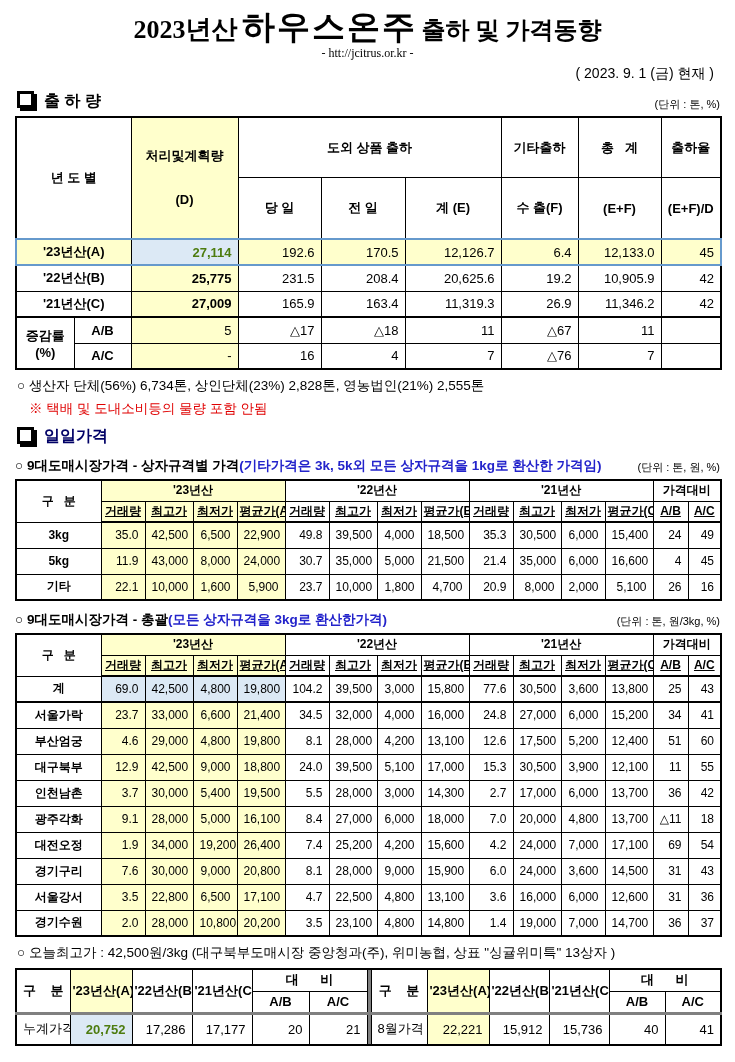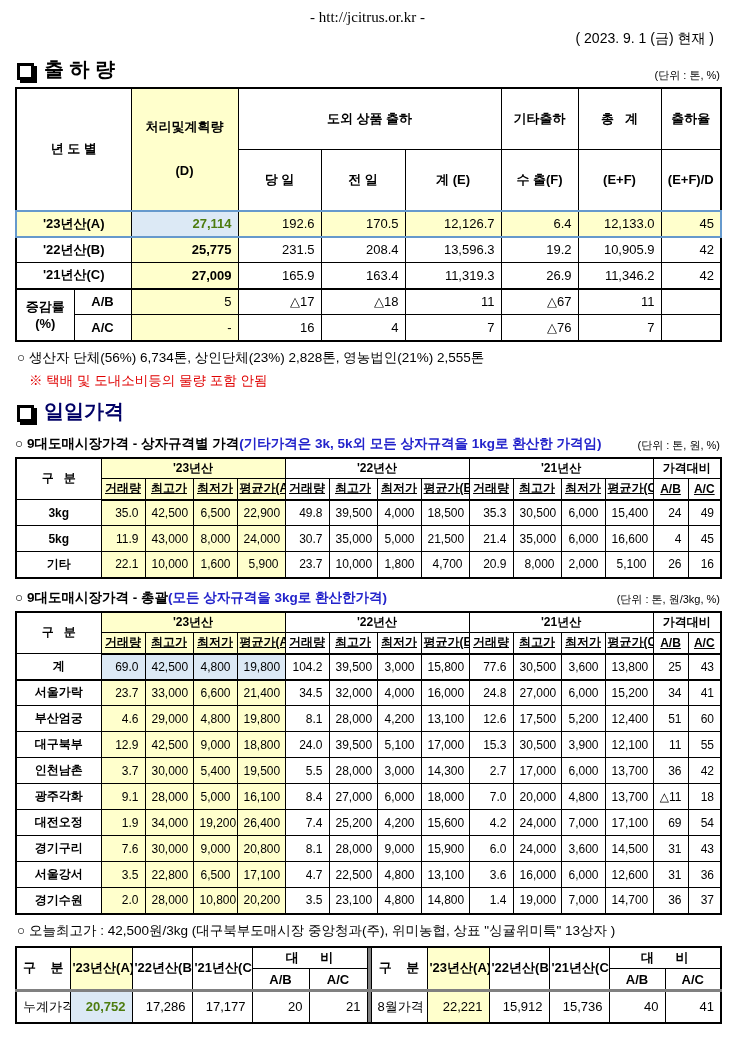--- a/index.html
+++ b/index.html
@@ -4,25 +4,25 @@
 <style>
   html,body{margin:0;padding:0;}
   body{width:735px;height:1062px;background:#fff;color:#000;overflow:hidden;
        font-family:"Liberation Sans",sans-serif;box-sizing:border-box;}
   .page{padding:8px 15px 0 15px;}
   
   .title-line{text-align:center;line-height:1.05;margin-top:2px;}
   .title-prefix{font-family:"Liberation Serif",serif;font-weight:bold;font-size:26px;}
   .title-main{font-size:33px;font-weight:900;letter-spacing:2px;}
   .title-suffix{font-family:"Liberation Serif",serif;font-weight:bold;font-size:24px;}
-  .url-line{text-align:center;font-family:"Liberation Serif",serif;font-size:15px;margin-top:1px;}
+  .url-line{text-align:center;font-family:"Liberation Serif",serif;font-size:12px;margin-top:1px;}
   .date-line{text-align:right;font-size:14px;margin-top:4px;padding-right:6px;}
   
   .sec{display:flex;justify-content:space-between;align-items:flex-end;margin-top:8px;}
-  .sec-title{font-size:20px;font-weight:bold;display:flex;align-items:flex-end;}
+  .sec-title{font-size:16px;font-weight:bold;display:flex;align-items:center;}
   .sq{width:11px;height:11px;background:#fff;border:3px solid #000;
       box-shadow:3px 3px 0 #000;display:inline-block;margin:0 10px 3px 2px;}
   .navy-text{color:#000066;}
   .unit{font-size:11px;}
   
   .subline{display:flex;justify-content:space-between;align-items:flex-end;margin-top:9px;}
   .subt{font-size:13.5px;font-weight:bold;}
   .blue-t{color:#2323CB;}
   
   table{border-collapse:collapse;width:705px;table-layout:fixed;border:2px solid #000;}
@@ -59,20 +59,25 @@
   .divcol{background:#808080;padding:0;}
   
   .note{font-size:13.5px;margin-top:7px;padding-left:2px;}
   .red-note{color:#E00000;padding-left:14px;margin-top:5px;}
 </style>
 </head>
 <body>
 
 <div class="page">
 
+  <div class="title-line">
+    <span class="title-prefix">2023년산</span>
+    <span class="title-main">하우스온주</span>
+    <span class="title-suffix">출하 및 가격동향</span>
+  </div>
   <div class="url-line">- htt://jcitrus.or.kr -</div>
   <div class="date-line">( 2023.   9. 1 (금) 현재 )</div>
 
   <div class="sec">
     <div class="sec-title">
       <span class="sq"></span>
       <span>출 하 량</span>
     </div>
     <span class="unit">(단위 : 톤, %)</span>
   </div>
@@ -119,21 +124,21 @@
           <td class="num dl yel">12,126.7</td>
           <td class="num yel">6.4</td>
           <td class="num yel">12,133.0</td>
           <td class="num yel">45</td>
         </tr>
         <tr>
           <td class="lbl" colspan="2">'22년산(B)</td>
           <td class="num bold yel">25,775</td>
           <td class="num">231.5</td>
           <td class="num dl">208.4</td>
-          <td class="num dl">13,596.3</td>
+          <td class="num dl">20,625.6</td>
           <td class="num">19.2</td>
           <td class="num">10,905.9</td>
           <td class="num">42</td>
         </tr>
         <tr>
           <td class="lbl" colspan="2">'21년산(C)</td>
           <td class="num bold yel">27,009</td>
           <td class="num">165.9</td>
           <td class="num dl">163.4</td>
           <td class="num dl">11,319.3</td>

